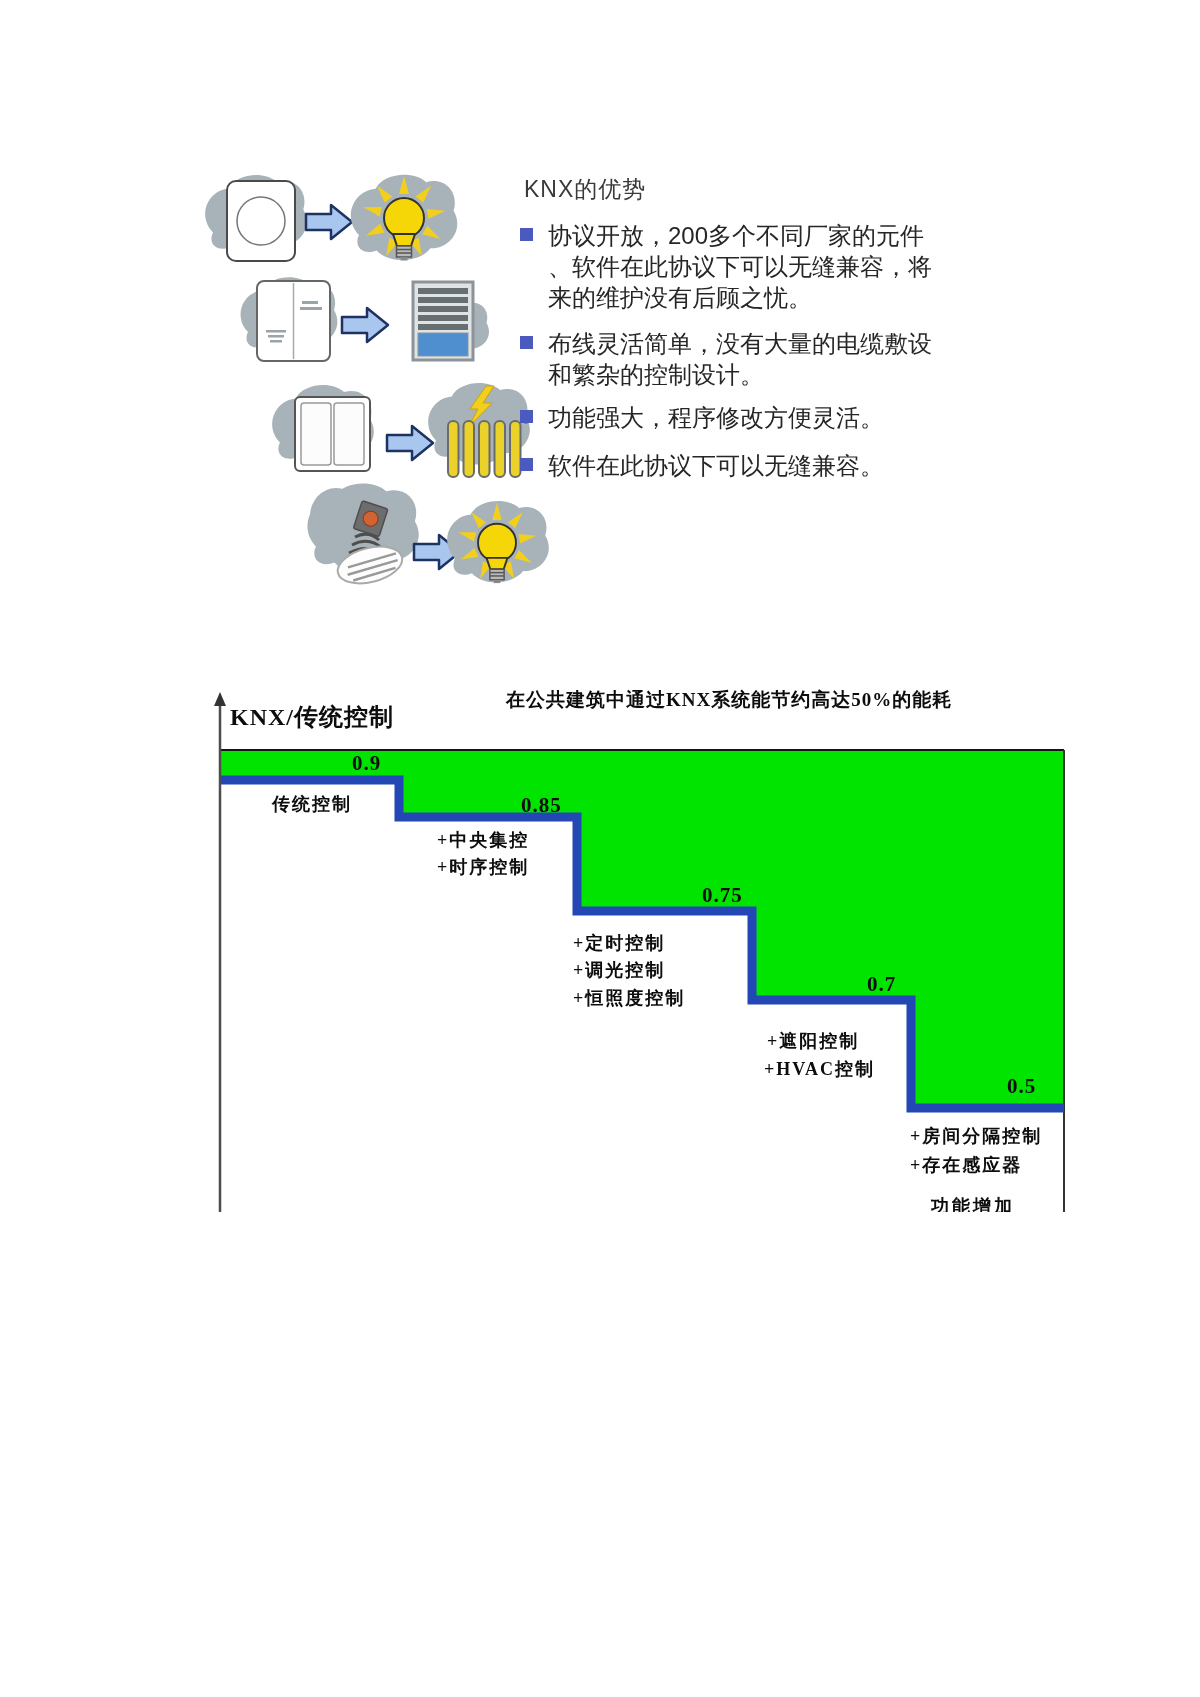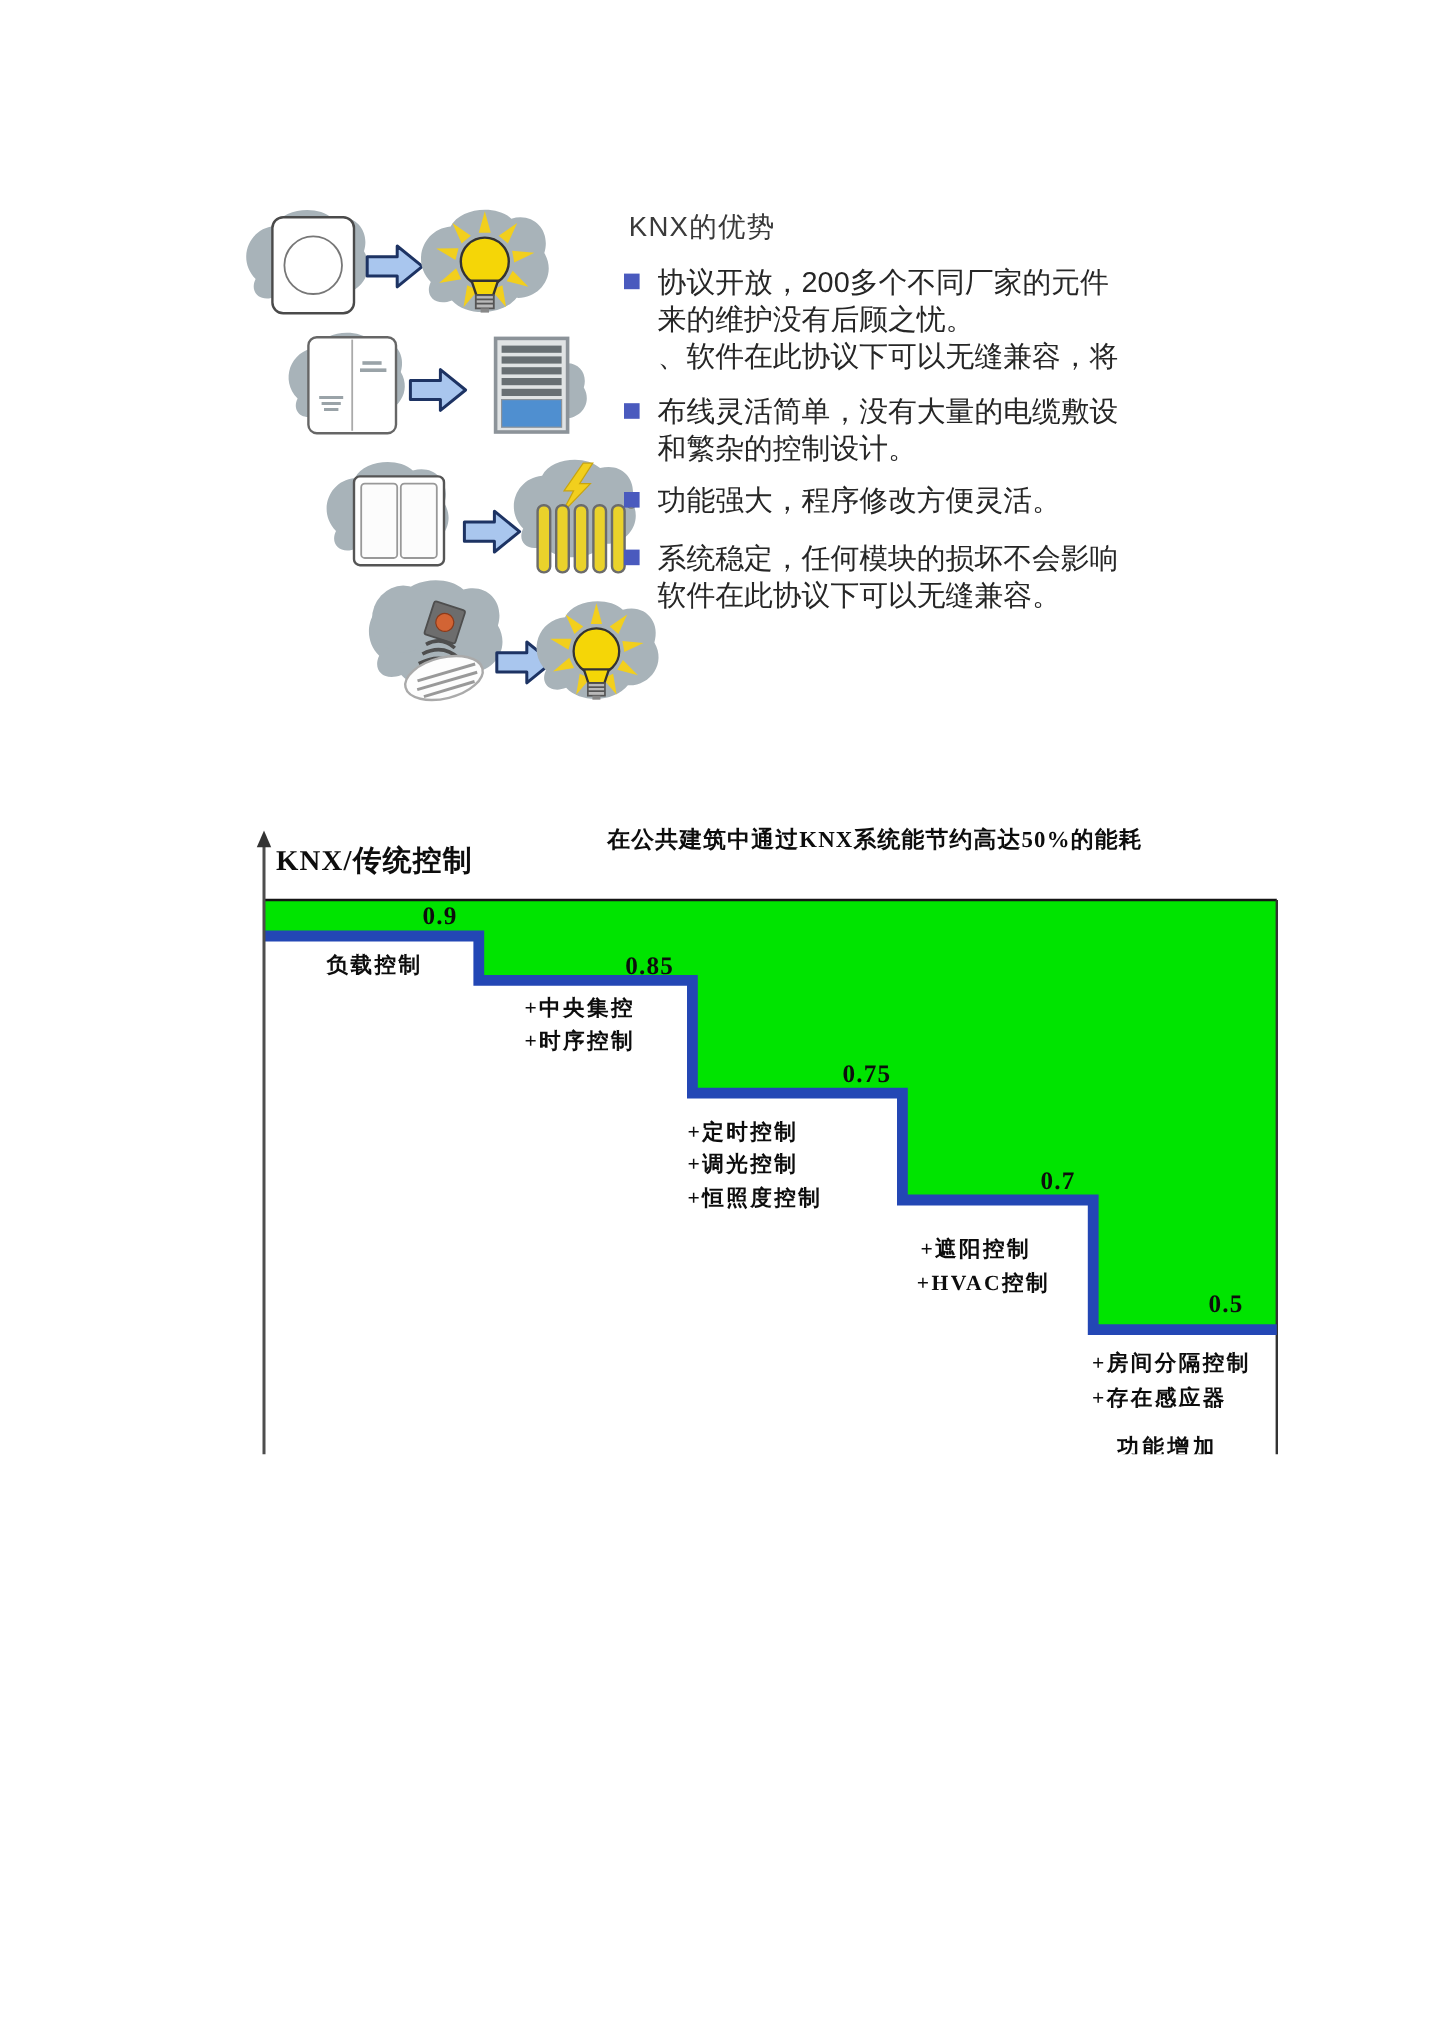--- a/index.html
+++ b/index.html
@@ -129,22 +129,22 @@
       <use href="#bulb" transform="translate(497,556) scale(0.95)"></use>
     </g>
   </svg>
 
   <div class="abs adv-title" style="left:524px;top:174px;">KNX的优势</div>
 
   <div class="bullet" style="top:220px;">
     <span class="sq"></span>
     <div class="lines">
       <div>协议开放，200多个不同厂家的元件</div>
+      <div>、软件在此协议下可以无缝兼容，将</div>
       <div>来的维护没有后顾之忧。</div>
-      <div>、软件在此协议下可以无缝兼容，将</div>
     </div>
   </div>
 
   <div class="bullet" style="top:328px;">
     <span class="sq"></span>
     <div class="lines">
       <div>布线灵活简单，没有大量的电缆敷设</div>
       <div>和繁杂的控制设计。</div>
     </div>
   </div>
@@ -152,42 +152,41 @@
   <div class="bullet" style="top:402px;">
     <span class="sq"></span>
     <div class="lines">
       <div>功能强大，程序修改方便灵活。</div>
     </div>
   </div>
 
   <div class="bullet" style="top:450px;">
     <span class="sq"></span>
     <div class="lines">
-      <div>系统稳定，任何模块的损坏不会影响</div>
       <div>软件在此协议下可以无缝兼容。</div>
     </div>
   </div>
 
 
   <svg class="abs" style="left:0;top:640px;" width="1200" height="620" viewBox="0 640 1200 620">
     <polygon points="220,750 1064,750 1064,1108 911,1108 911,1000 752,1000 752,911 577,911 577,817 399,817 399,780 220,780" fill="#00e400"></polygon>
     <line x1="220" y1="750" x2="1064" y2="750" stroke="#151515" stroke-width="2"></line>
     <line x1="1064" y1="750" x2="1064" y2="1222" stroke="#333" stroke-width="2"></line>
     <polyline points="220,780 399,780 399,817 577,817 577,911 752,911 752,1000 911,1000 911,1108 1064,1108" fill="none" stroke="#2347b5" stroke-width="9" stroke-linejoin="miter"></polyline>
     <line x1="220" y1="1222" x2="220" y2="702" stroke="#4d4d4d" stroke-width="2.5"></line>
     <polygon points="214,706 226,706 220,692" fill="#333"></polygon>
     <line x1="220" y1="1222" x2="1086" y2="1222" stroke="#4d4d4d" stroke-width="2.5"></line>
     <polygon points="1084,1216 1084,1228 1098,1222" fill="#333"></polygon>
   </svg>
 
   <div class="abs ch ch-sub" style="left:506px;top:687px;">在公共建筑中通过KNX系统能节约高达50%的能耗</div>
   <div class="abs ch ch-axis" style="left:230px;top:701px;">KNX/传统控制</div>
 
   <div class="abs ch ch-val" style="left:352px;top:751px;">0.9</div>
-  <div class="abs ch ch-step" style="left:272px;top:792px;">负载控制</div>
+  <div class="abs ch ch-step" style="left:272px;top:792px;">传统控制</div>
 
   <div class="abs ch ch-val" style="left:521px;top:793px;">0.85</div>
   <div class="abs ch ch-step" style="left:437px;top:828px;">+中央集控</div>
   <div class="abs ch ch-step" style="left:437px;top:855px;">+时序控制</div>
 
   <div class="abs ch ch-val" style="left:702px;top:883px;">0.75</div>
   <div class="abs ch ch-step" style="left:573px;top:931px;">+定时控制</div>
   <div class="abs ch ch-step" style="left:573px;top:958px;">+调光控制</div>
   <div class="abs ch ch-step" style="left:573px;top:986px;">+恒照度控制</div>
 

